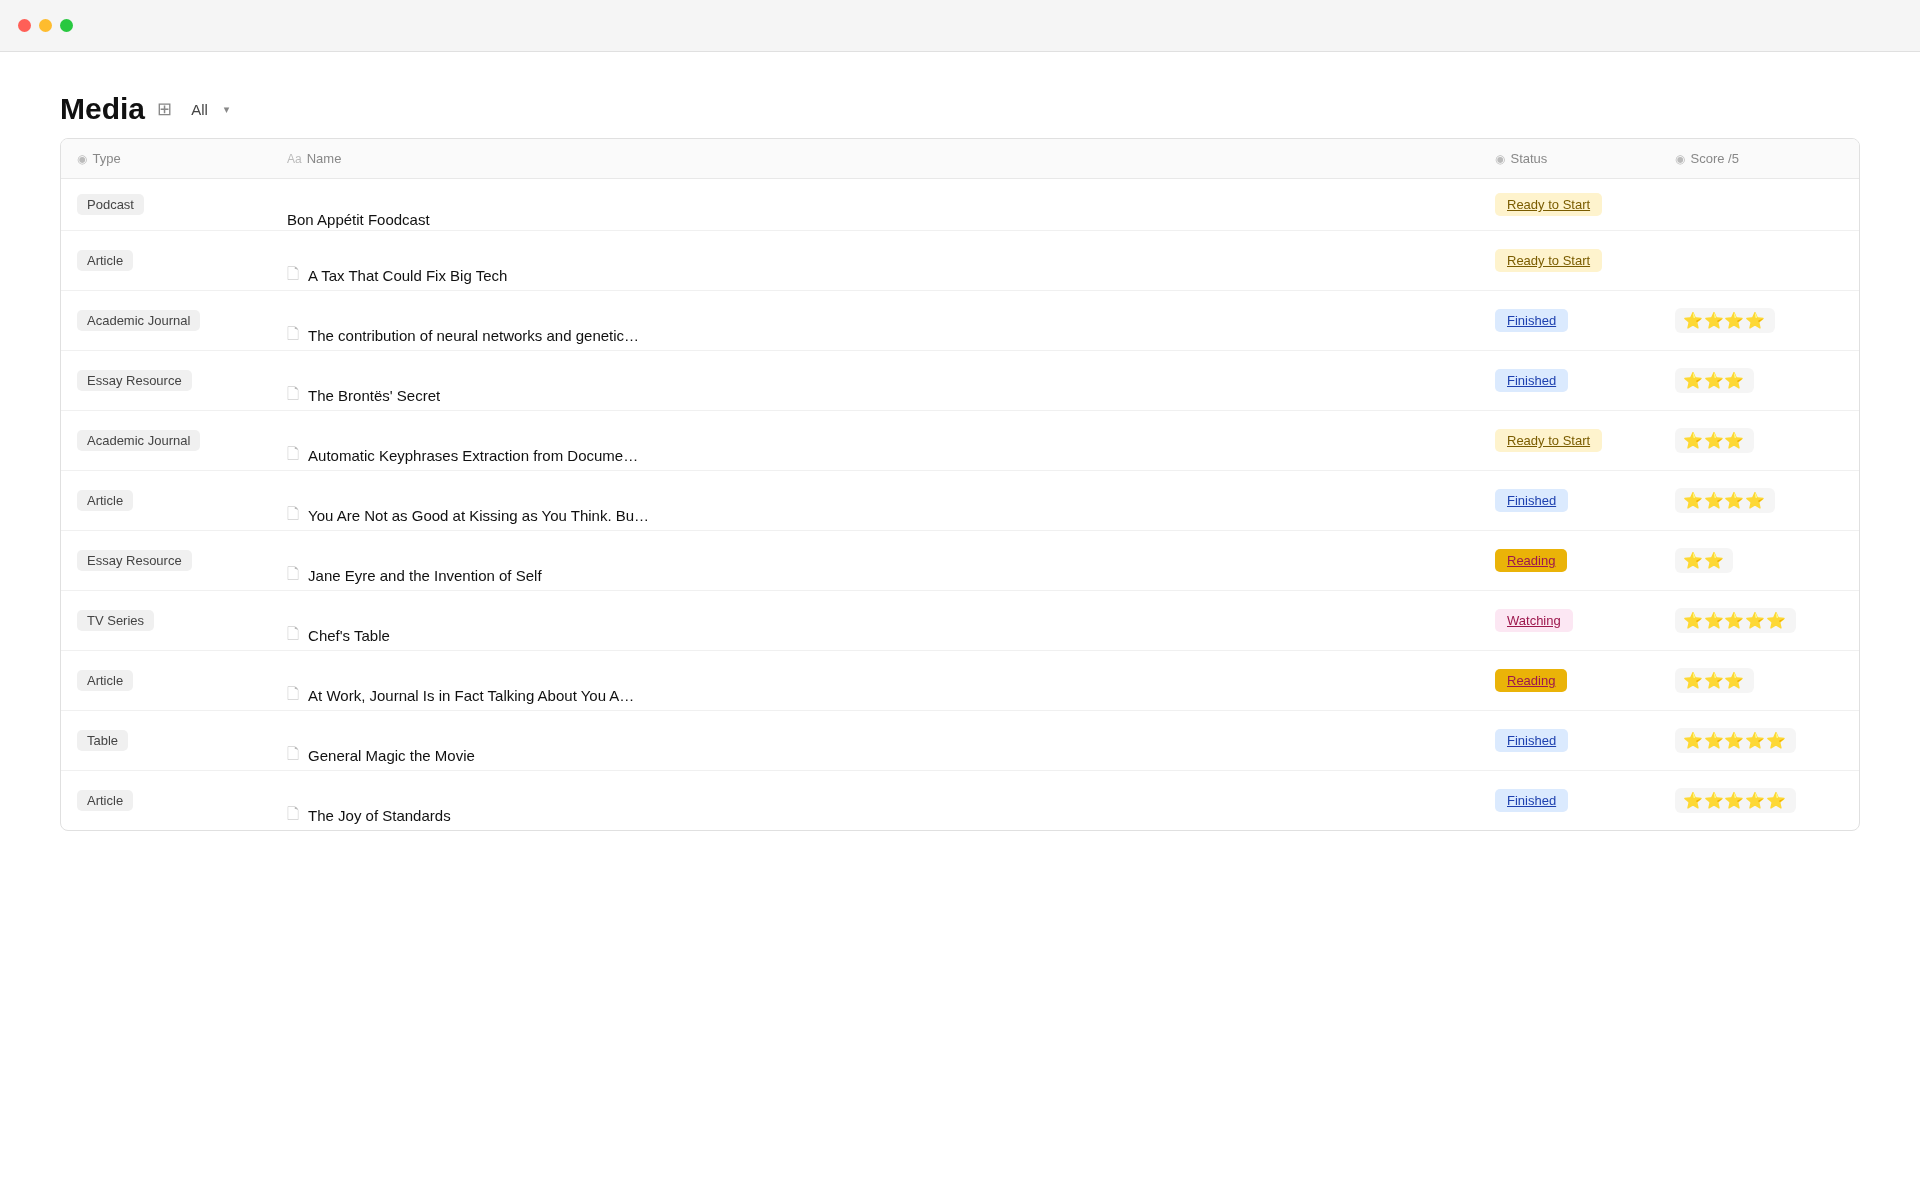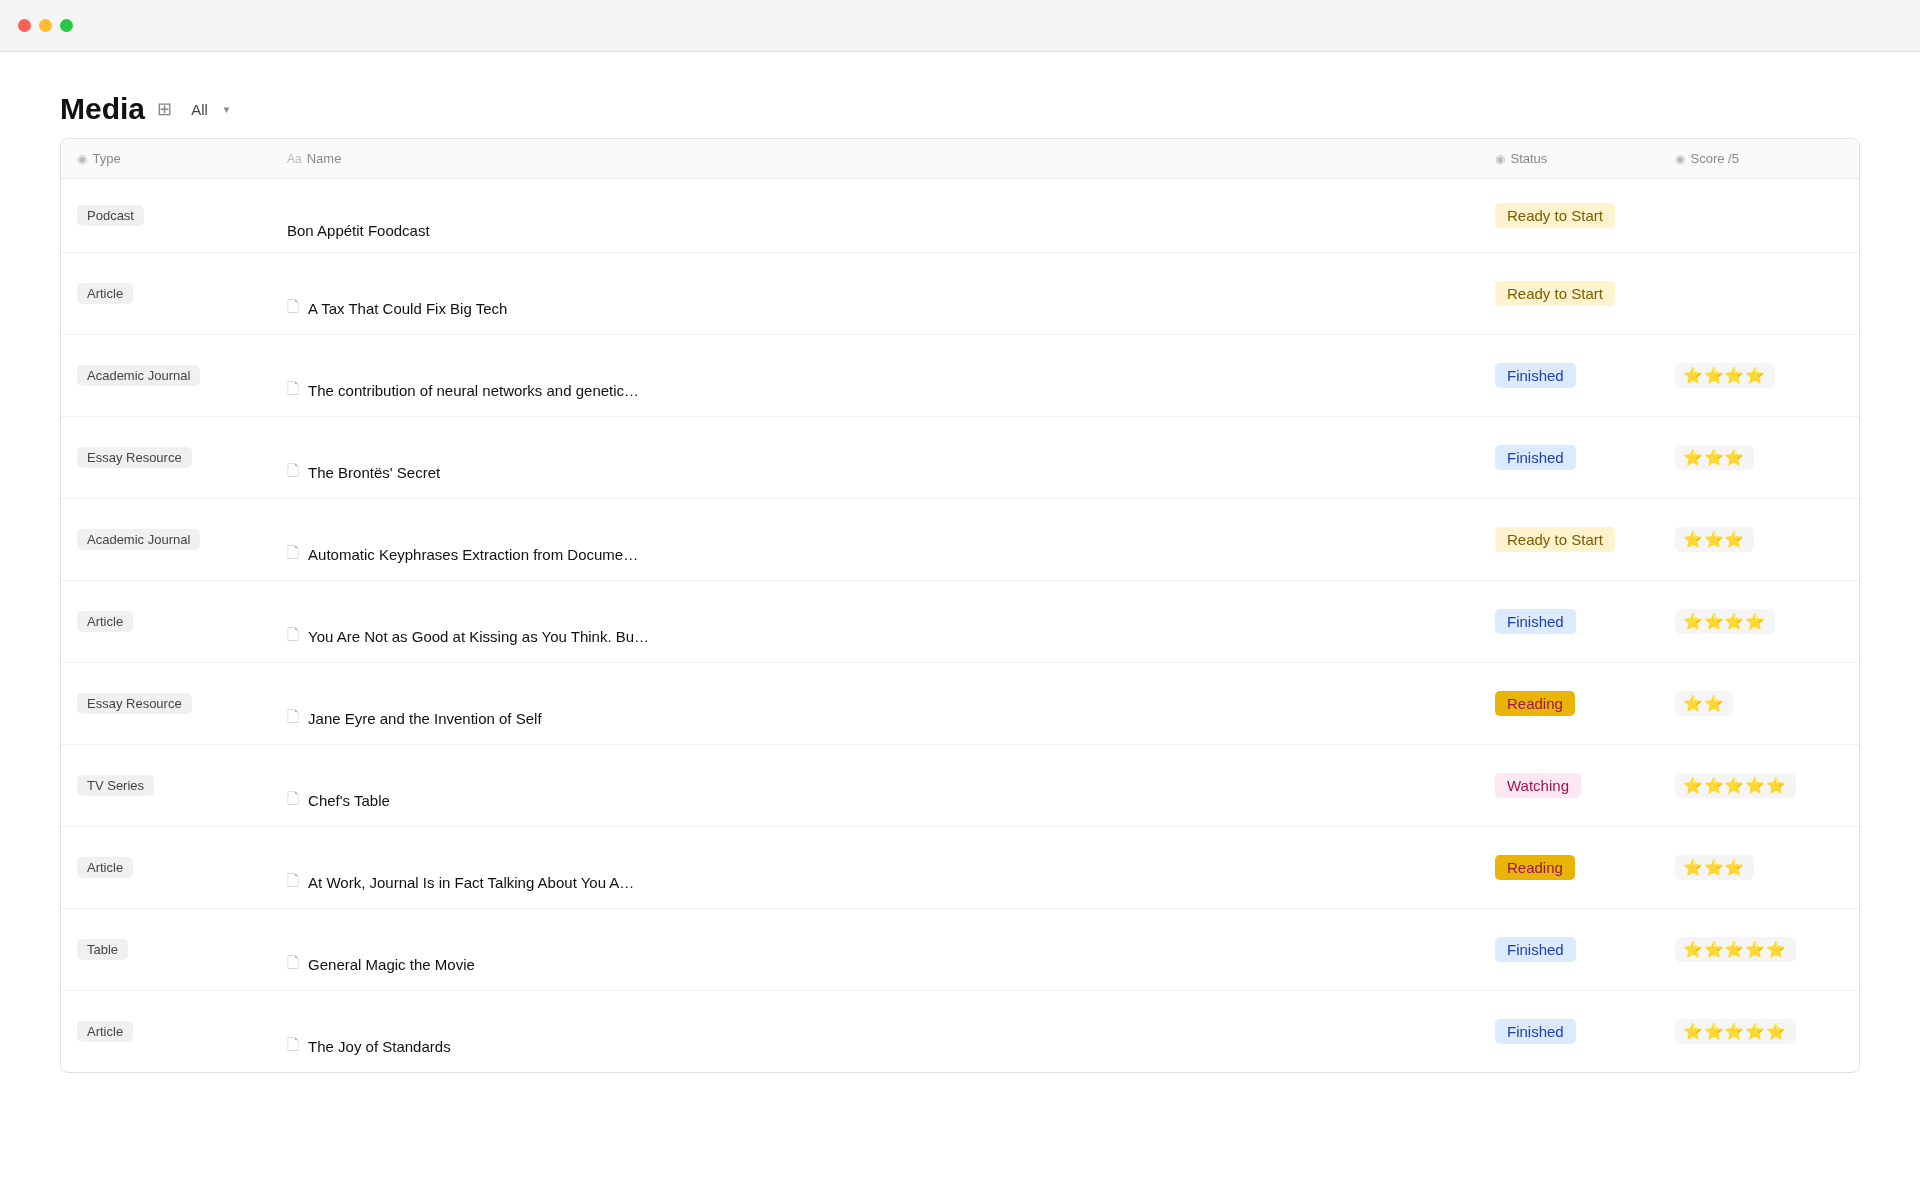--- a/index.html
+++ b/index.html
@@ -92,21 +92,21 @@
     }
     th .th-icon { font-size: 12px; color: #bbb; }
 
     tbody tr {
       border-bottom: 1px solid #f0f0f0;
       transition: background 0.1s;
     }
     tbody tr:last-child { border-bottom: none; }
 
     td {
-      padding: 13px 16px;
+      padding: 2px 16px;
       vertical-align: middle;
     }
 
     
     .badge {
       display: inline-block;
       background: #f0f0f0;
       color: #444;
       border-radius: 5px;
       padding: 3px 10px;
@@ -135,23 +135,24 @@
       overflow: hidden;
       text-overflow: ellipsis;
       max-width: 460px;
     }
 
     
     .status-badge {
       display: inline-block;
       border-radius: 5px;
       padding: 4px 12px;
-      font-size: 15px;
+      font-size: 13px;
       font-weight: 500;
       white-space: nowrap;
+      text-decoration: underline;
     }
     .status-ready    { background: #fef3cd; color: #7a5c00; }
     .status-finished { background: #dbeafe; color: #1e40af; }
     .status-reading  { background: #eab308; color: #9d174d; }
     .status-watching { background: #fce7f3; color: #9d174d; }
     .stars-wrap {
       background: #f5f5f5;
       border-radius: 6px;
       padding: 4px 8px;
       font-size: 16px;

